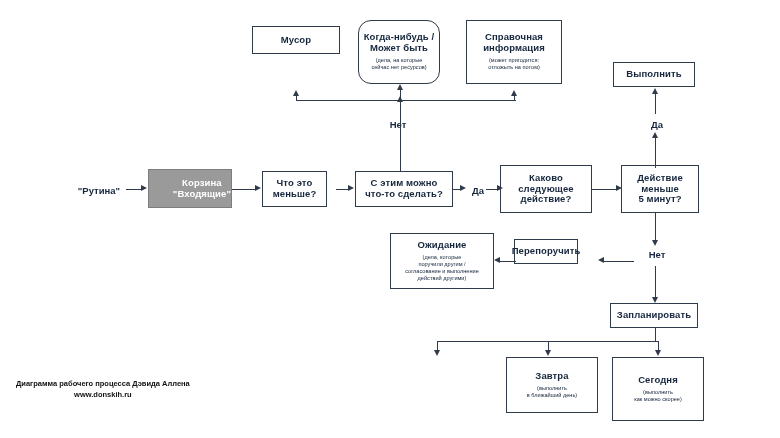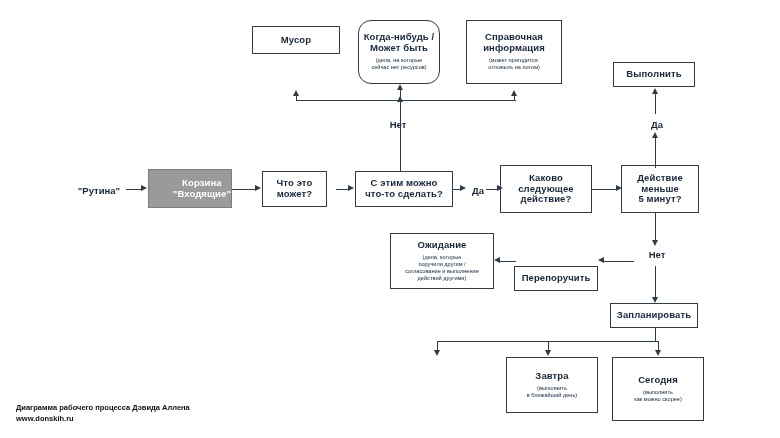--- a/index.html
+++ b/index.html
@@ -153,21 +153,21 @@
   <div class="node filled" style="left:148px; top:169px; width:84px; height:39px;">
     <div class="title">
       <span class="ln">Корзина</span>
       <span class="ln">"Входящие"</span>
     </div>
   </div>
 
   <div class="node" style="left:262px; top:171px; width:65px; height:36px;">
     <div class="title">
       <span class="ln">Что это</span>
-      <span class="ln">может?</span>
+      <span class="ln">меньше?</span>
     </div>
   </div>
 
   <div class="node" style="left:355px; top:171px; width:98px; height:36px;">
     <div class="title">
       <span class="ln">С этим можно</span>
       <span class="ln">что-то сделать?</span>
     </div>
   </div>
 
@@ -192,21 +192,21 @@
       <span class="ln">Ожидание</span>
     </div>
     <div class="sub">
       <span class="ln">(дела, которые</span>
       <span class="ln">поручили другим /</span>
       <span class="ln">согласование и выполнение</span>
       <span class="ln">действий другими)</span>
     </div>
   </div>
 
-  <div class="node" style="left:514px; top:266px; width:84px; height:25px;">
+  <div class="node" style="left:514px; top:239px; width:64px; height:25px;">
     <div class="title">
       <span class="ln">Перепоручить</span>
     </div>
   </div>
 
   <div class="node" style="left:610px; top:303px; width:88px; height:25px;">
     <div class="title">
       <span class="ln">Запланировать</span>
     </div>
   </div>
@@ -326,18 +326,18 @@
   <div class="arrow" style="left:437px; top:341px; width:222px; height:18px;">
     <div class="line h-line" style="left:0; top:0; width:222px;"></div>
     <div class="line v-line" style="left:0; top:0; height:10px;"></div>
     <div class="head down" style="left:-3px; top:9px;"></div>
     <div class="line v-line" style="left:111px; top:0; height:10px;"></div>
     <div class="head down" style="left:108px; top:9px;"></div>
     <div class="line v-line" style="left:221px; top:0; height:10px;"></div>
     <div class="head down" style="left:218px; top:9px;"></div>
   </div>
 
-  <div class="footer" style="top:403px;">
+  <div class="footer" style="top:379px;text-align:center;">
     <div class="l1">Диаграмма  рабочего процесса Дэвида Аллена</div>
     <div class="l2">www.donskih.ru</div>
   </div>
 
 </div>
 
 </body></html>

